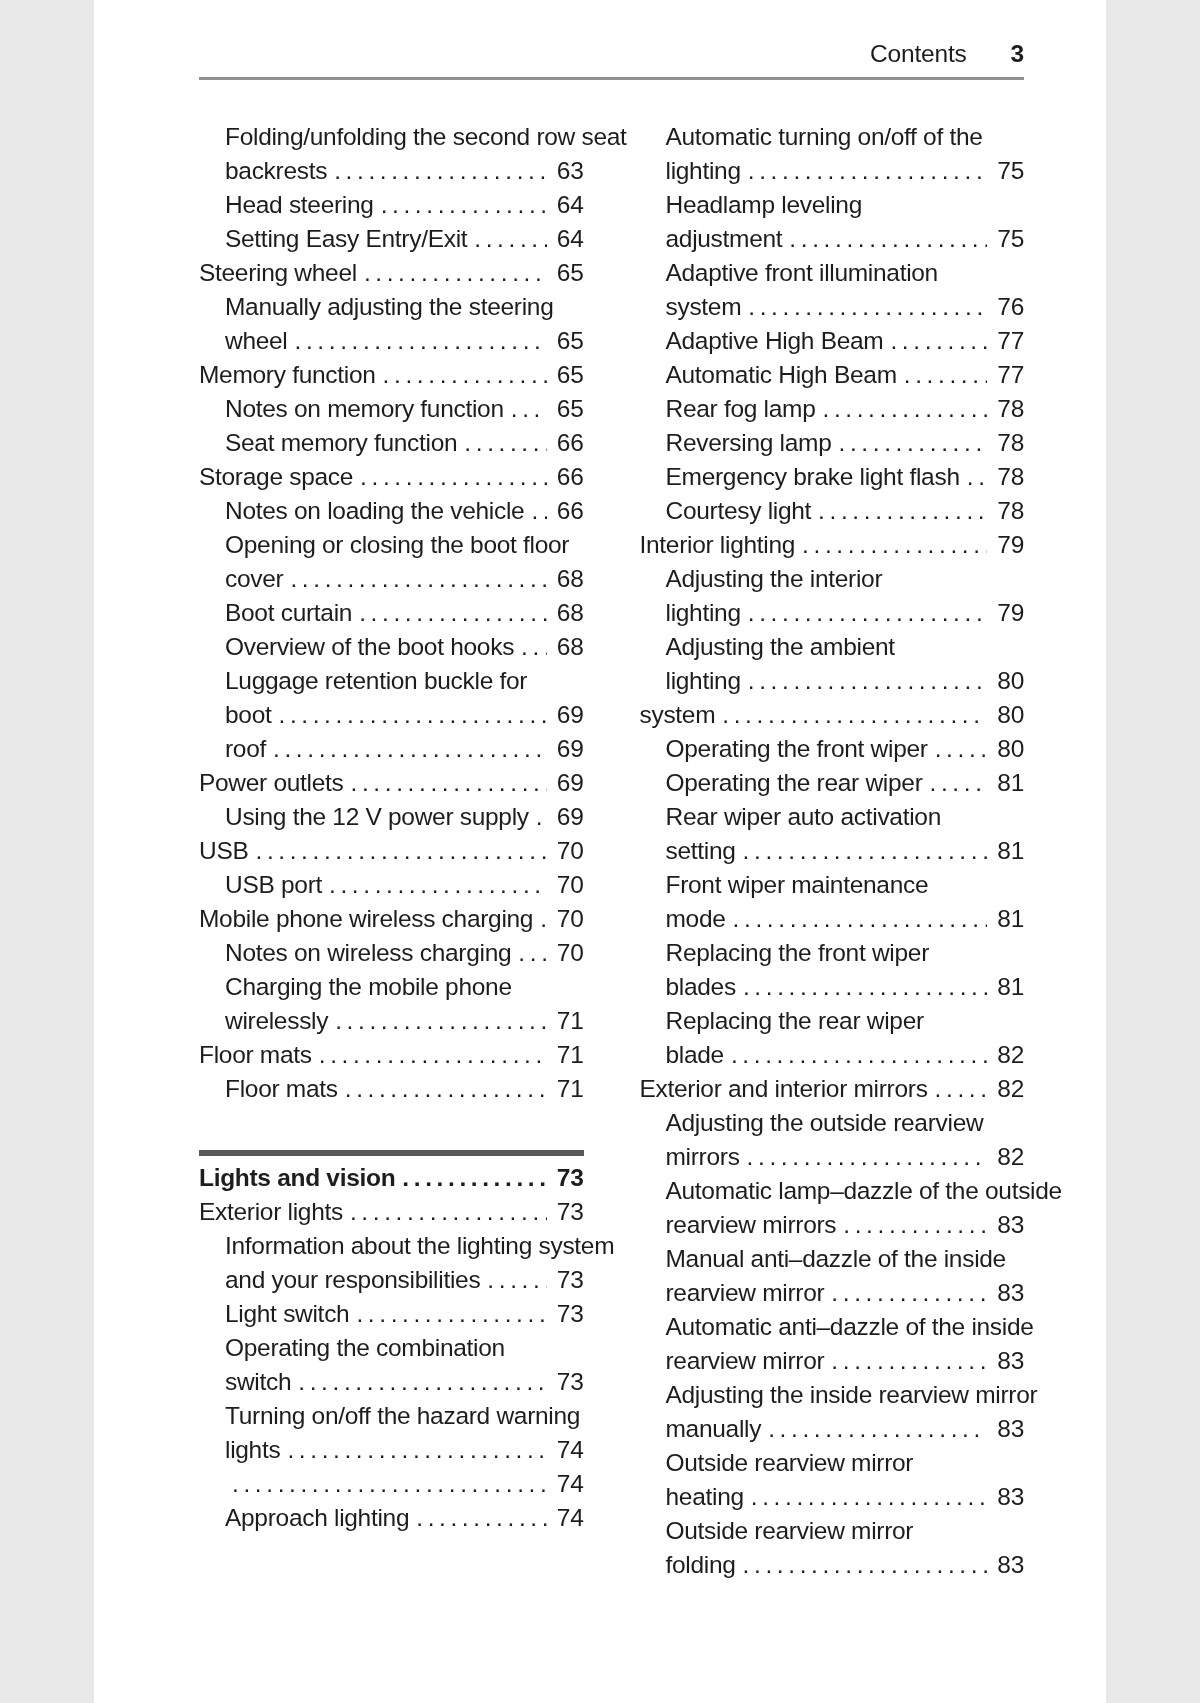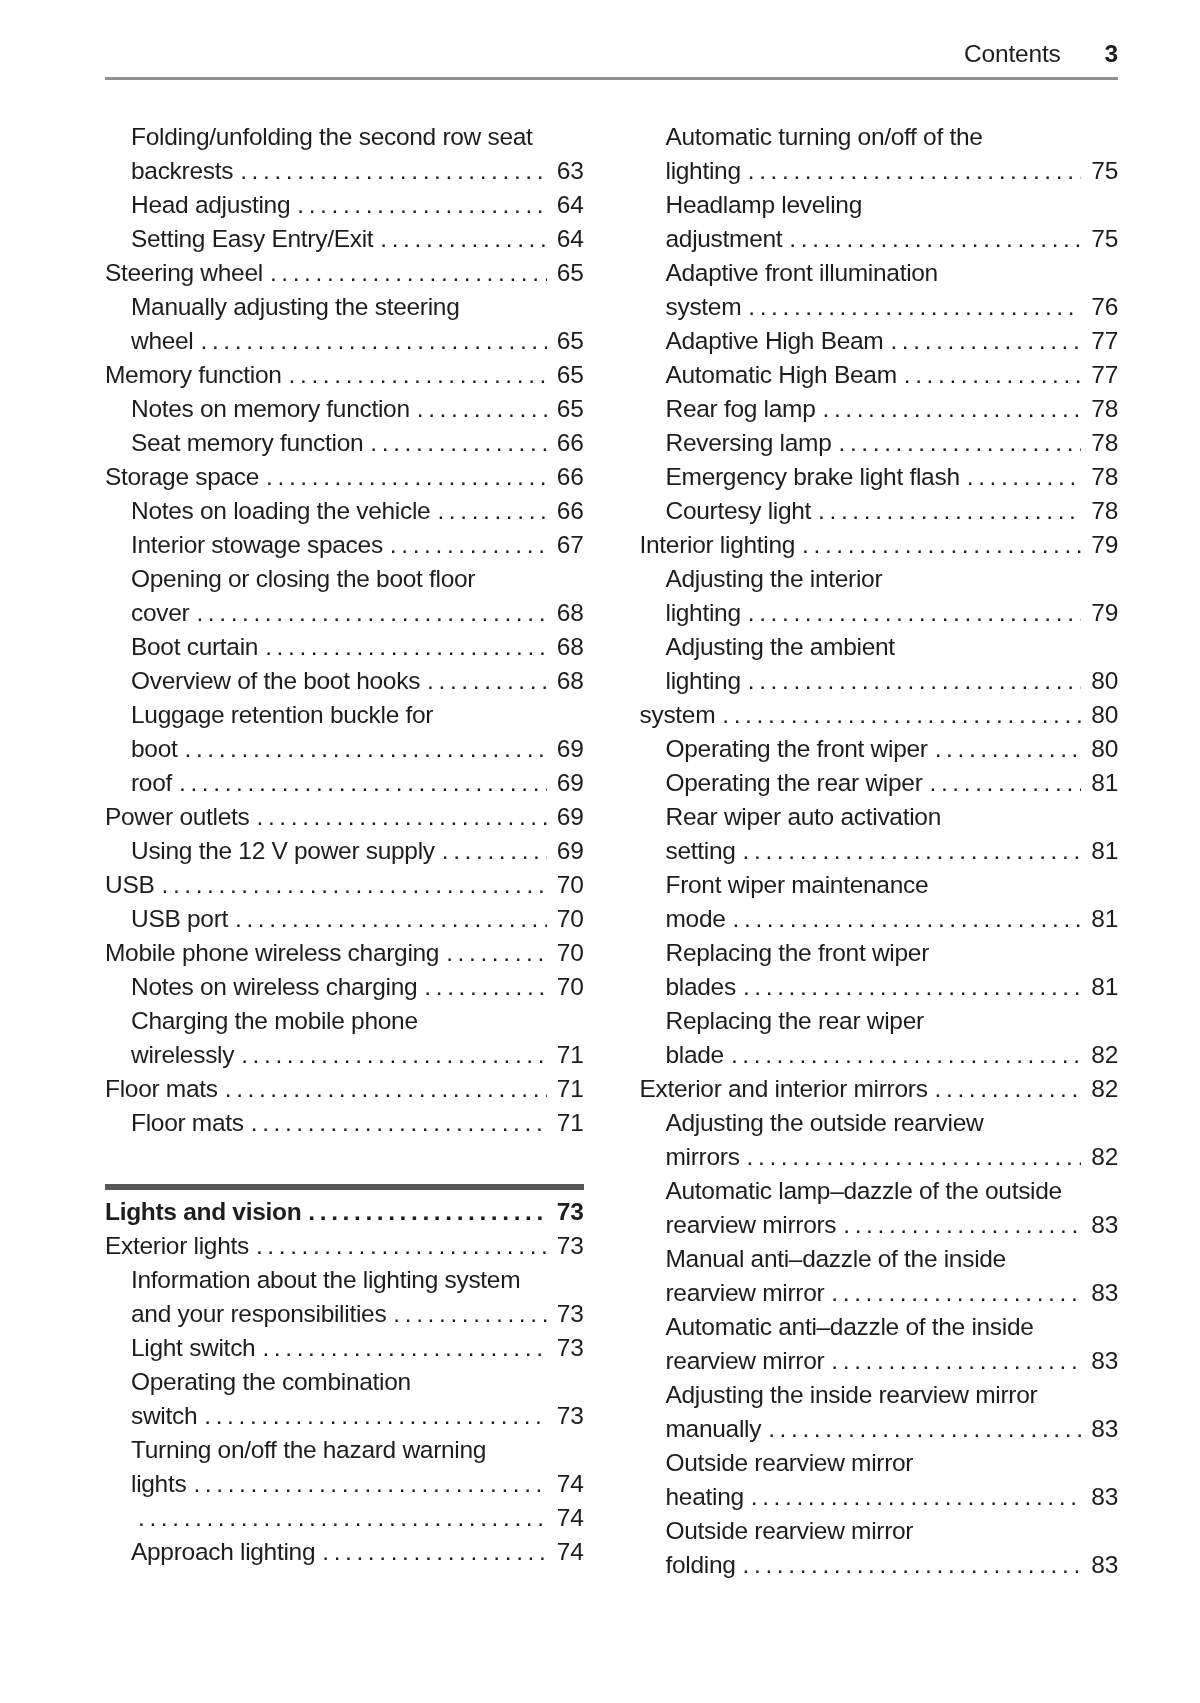--- a/index.html
+++ b/index.html
@@ -1,18 +1,18 @@
 <!DOCTYPE html>
 <html><head>
 <meta charset="utf-8">
 <style>
   html,body{margin:0;padding:0;background:#e9e9e9;}
   *{box-sizing:border-box;}
   .page{
-    width:1200px;height:1703px;margin:0 auto;background:#ffffff;
+    width:1012px;height:1703px;margin:0 auto;background:#ffffff;
     font-family:"Liberation Sans","DejaVu Sans",sans-serif;
     color:#1d1d1f;position:relative;overflow:hidden;
   }
   .page-inner{padding:39px 82px 0 105px;}
   .header-line{
     text-align:right;font-size:24.5px;line-height:30px;letter-spacing:-0.2px;
   }
   .header-title{font-weight:400;}
   .header-pagenum{font-weight:700;margin-left:44px;}
   .header-rule{height:3px;background:#8f9093;margin-top:8px;}
@@ -51,21 +51,21 @@
           <div class="entry sub">
             <div class="cont-line">Folding/unfolding the second row seat</div>
             <div class="row">
               <span class="lbl">backrests</span>
               <span class="leader"></span>
               <span class="pg">63</span>
             </div>
           </div>
           <div class="entry sub">
             <div class="row">
-              <span class="lbl">Head adjusting</span>
+              <span class="lbl">Head steering</span>
               <span class="leader"></span>
               <span class="pg">64</span>
             </div>
           </div>
           <div class="entry sub">
             <div class="row">
               <span class="lbl">Setting Easy Entry/Exit</span>
               <span class="leader"></span>
               <span class="pg">64</span>
             </div>
@@ -111,27 +111,20 @@
               <span class="lbl">Storage space</span>
               <span class="leader"></span>
               <span class="pg">66</span>
             </div>
           </div>
           <div class="entry sub">
             <div class="row">
               <span class="lbl">Notes on loading the vehicle</span>
               <span class="leader"></span>
               <span class="pg">66</span>
-            </div>
-          </div>
-          <div class="entry sub">
-            <div class="row">
-              <span class="lbl">Interior stowage spaces</span>
-              <span class="leader"></span>
-              <span class="pg">67</span>
             </div>
           </div>
           <div class="entry sub">
             <div class="cont-line">Opening or closing the boot floor</div>
             <div class="row">
               <span class="lbl">cover</span>
               <span class="leader"></span>
               <span class="pg">68</span>
             </div>
           </div>

